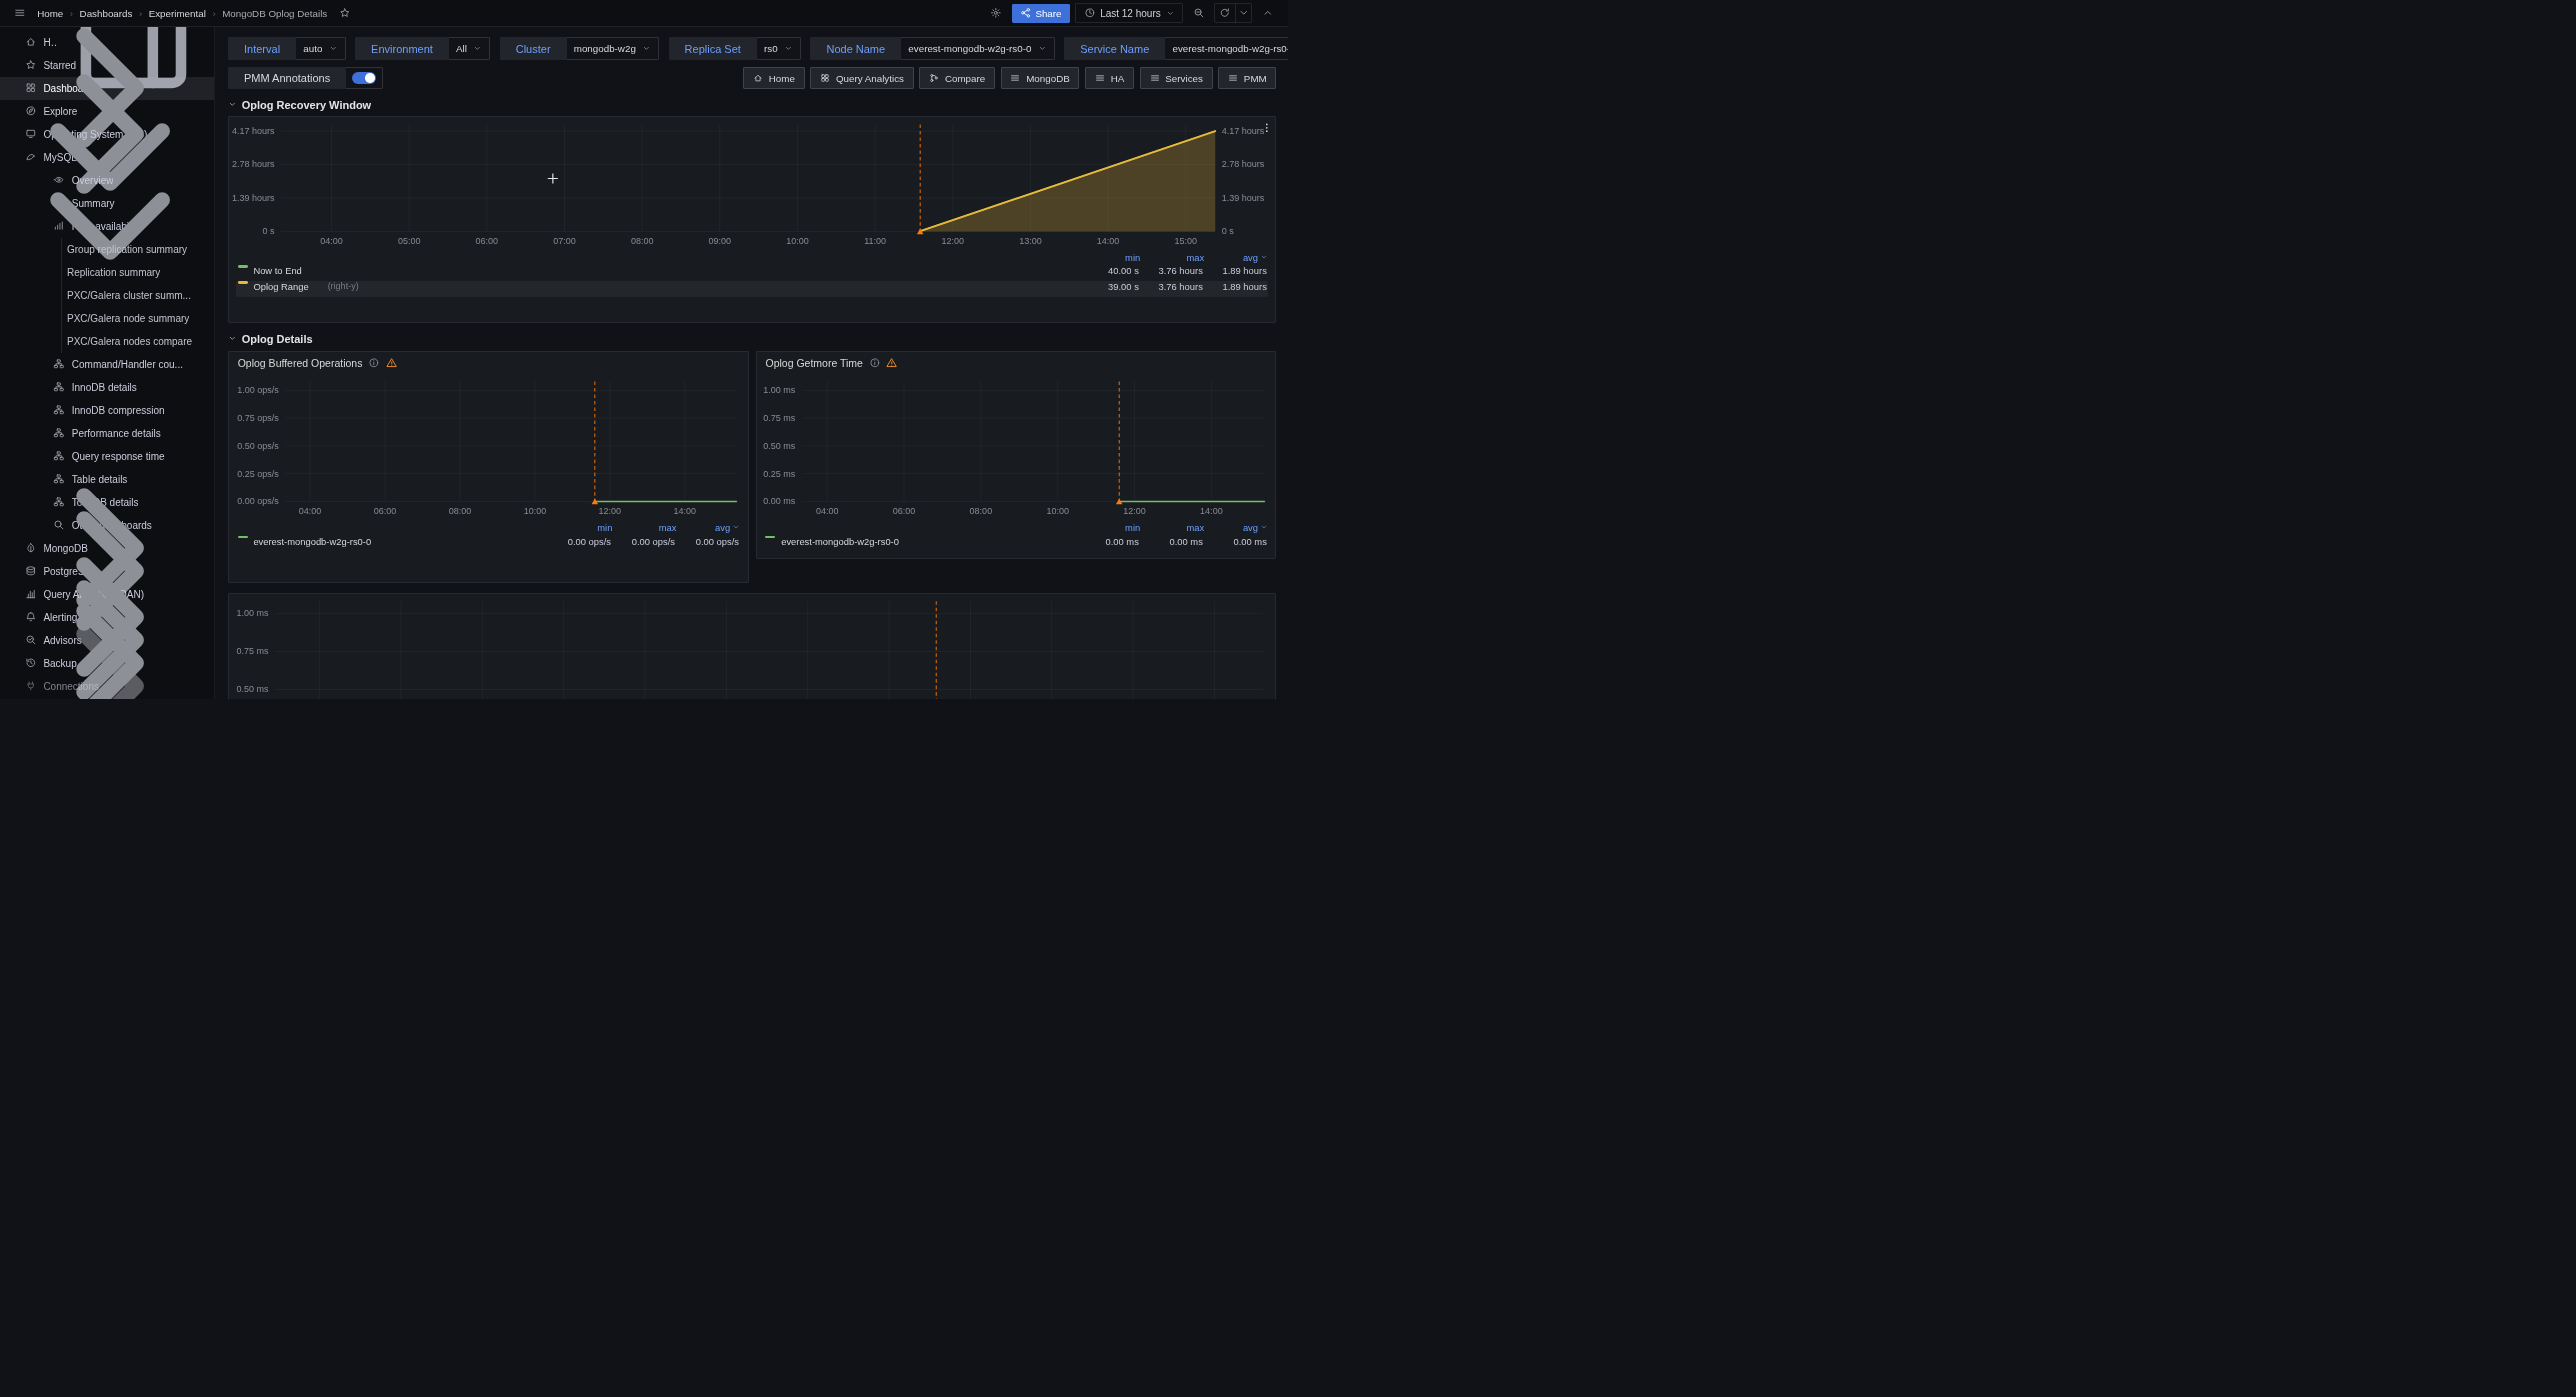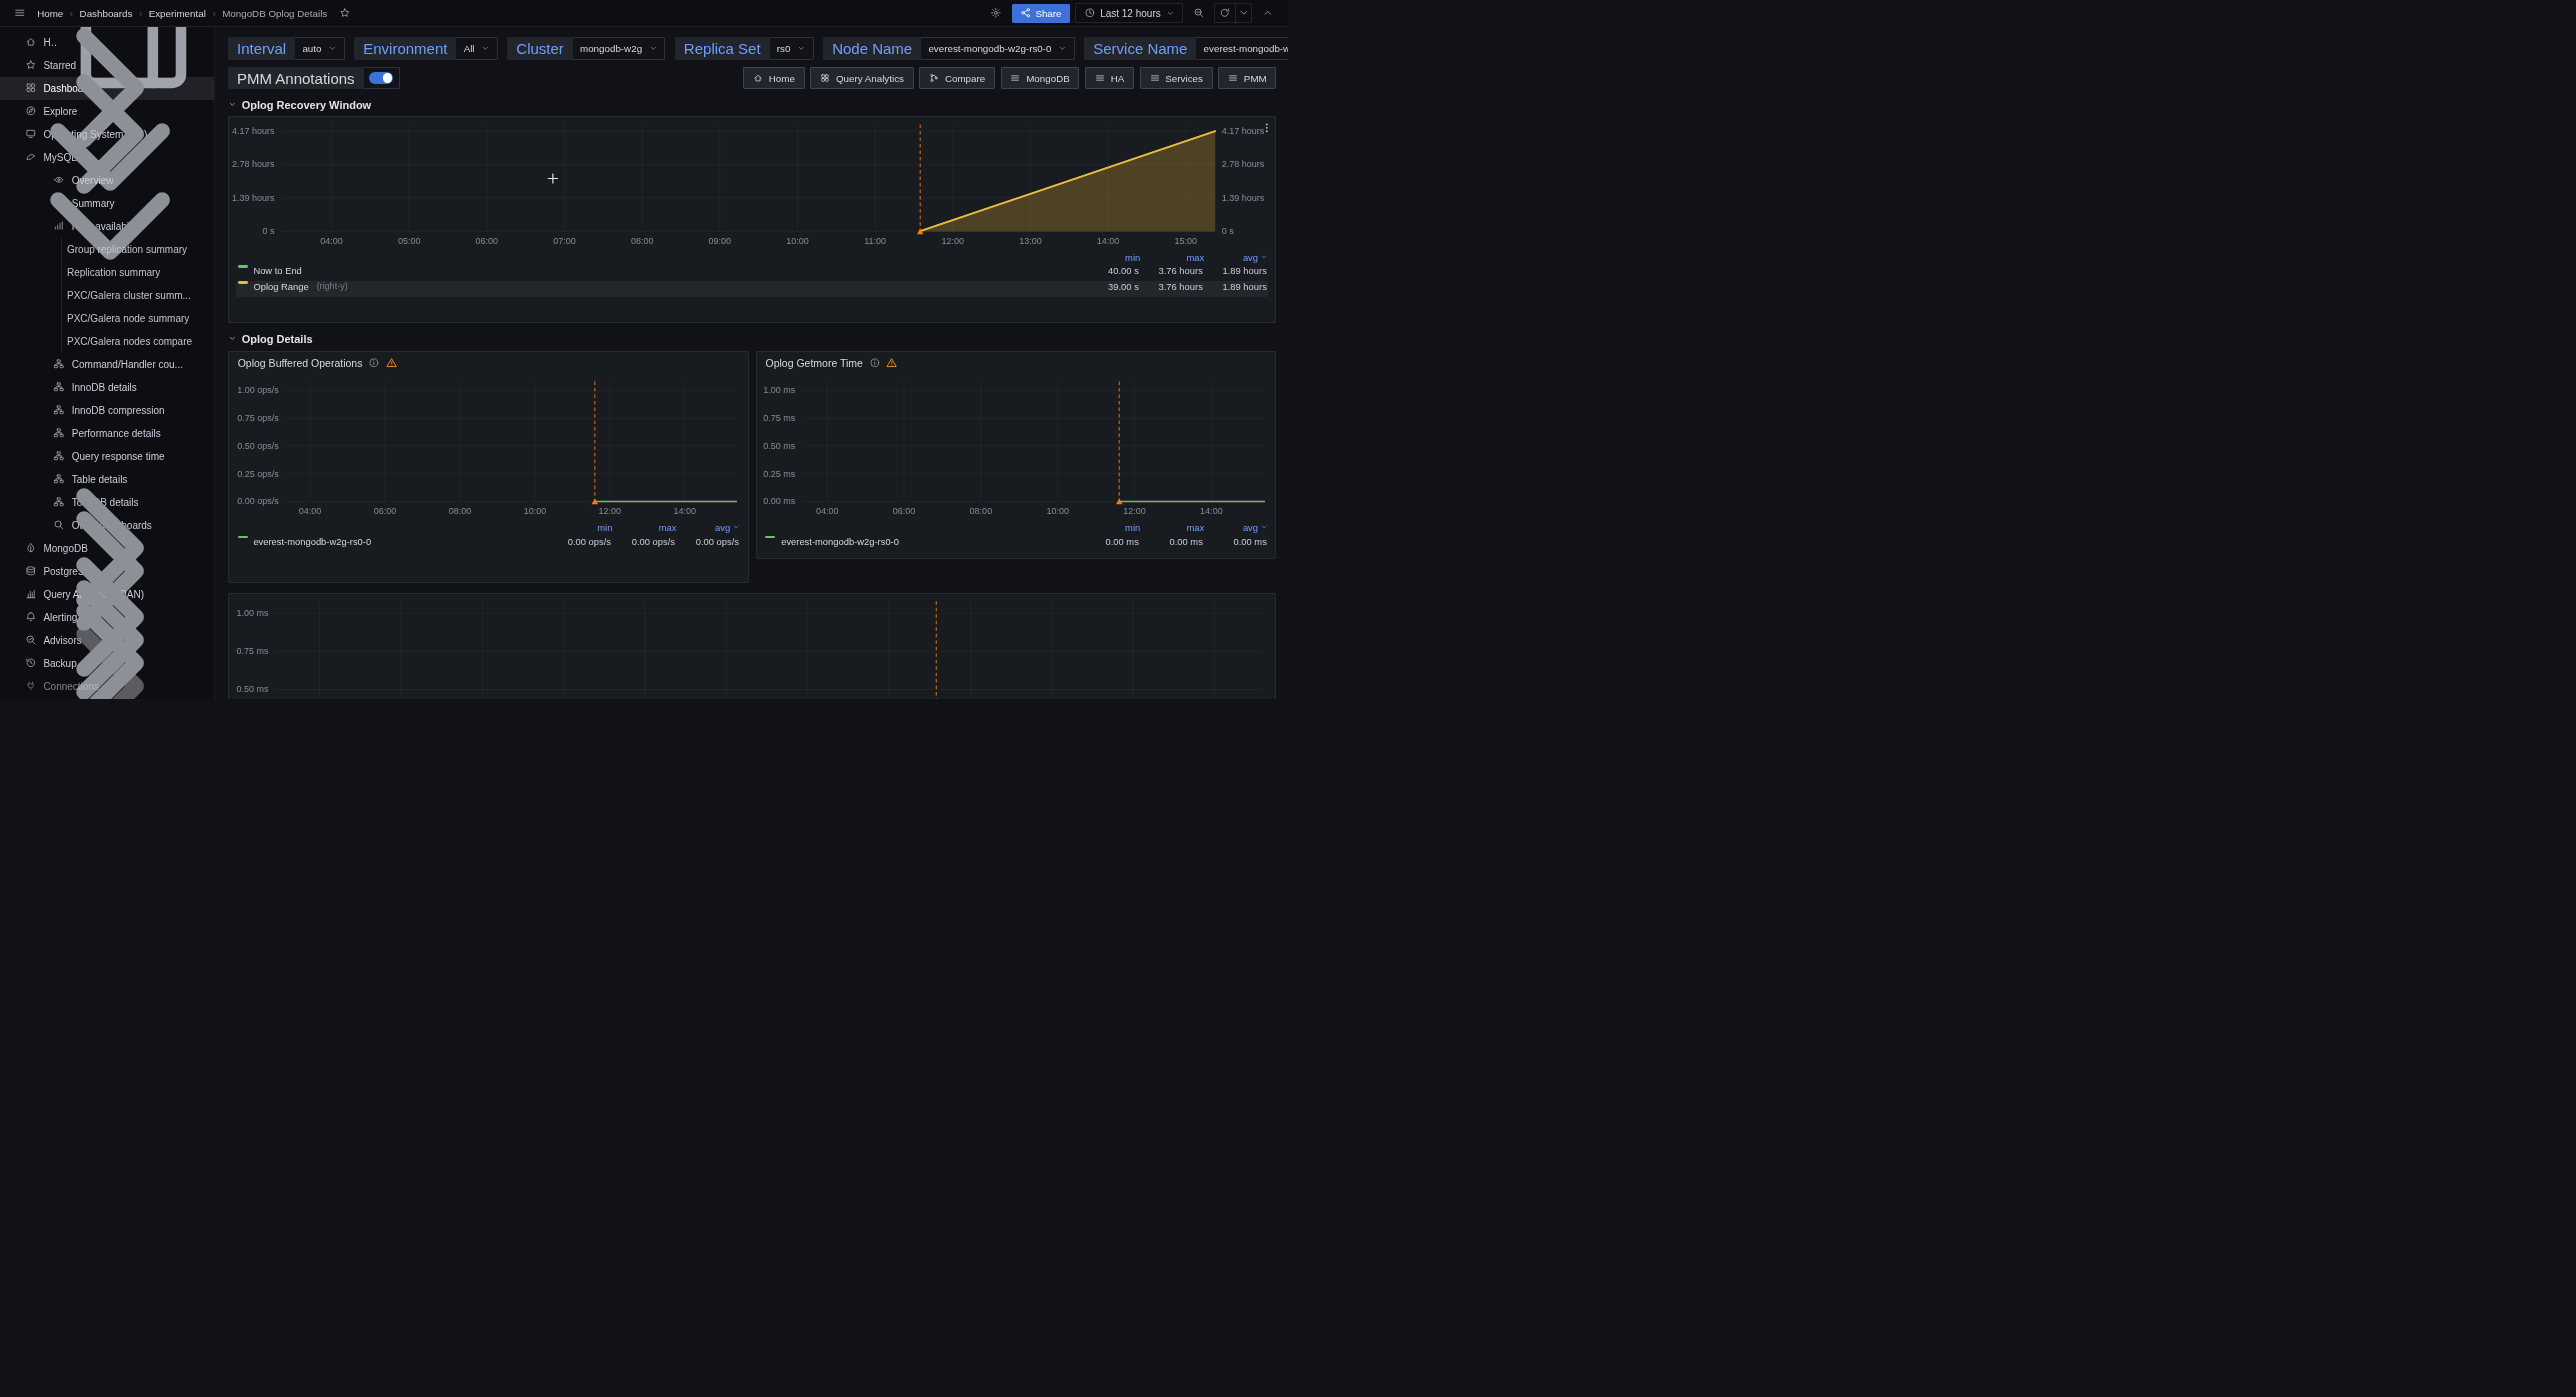--- a/index.html
+++ b/index.html
@@ -40,21 +40,21 @@
 .nav-icon{width:11.6px;height:11.6px;color:#9da0a8;flex:0 0 11.6px}
 .nav-item.lvl1{padding-left:53px}
 .nav-item.lvl2{padding-left:67px;color:#c2c3cd}
 .nav-item.lvl2::before{content:"";position:absolute;left:61px;top:0;bottom:0;width:0.7px;background:rgba(204,204,220,.12)}
 .nav-label{overflow:hidden;text-overflow:ellipsis}
 .nav-trailing{margin-left:auto;margin-right:10px;color:#9da0a8}
 .nav-trailing svg{width:11.6px;height:11.6px}
 
 .filters-row{display:flex;gap:9.4px;flex-wrap:nowrap}
 .var{display:flex;height:23px}
-.var-label{display:flex;align-items:center;padding:0 9px;background:#22252b;color:#6e9fff;font-size:15px;border-radius:1.4px 0 0 1.4px;white-space:nowrap}
+.var-label{display:flex;align-items:center;padding:0 16px;background:#22252b;color:#6e9fff;font-size:11px;border-radius:1.4px 0 0 1.4px;white-space:nowrap}
 .var-label.white{color:#d8d9da}
 .var-value{display:flex;align-items:center;gap:6.5px;padding:0 7.2px;background:#121318;border:0.7px solid rgba(204,204,220,.16);border-left:none;border-radius:0 1.4px 1.4px 0;color:#d8d9da;font-size:9.8px;cursor:pointer;white-space:nowrap}
 .var-caret{color:#9da0a8}
 .var-caret svg{width:8.7px;height:8.7px}
 
 .links-row{display:flex;align-items:center;justify-content:space-between;margin-top:7.2px}
 .annotations{display:flex;height:22px}
 .annotations .var-value{padding:0 5.8px}
 .switch{width:24px;height:12.3px;background:#3d71d9;border-radius:6.5px;position:relative}
 .switch .knob{position:absolute;top:1.4px;right:1.4px;width:9.4px;height:9.4px;background:#fff;border-radius:50%}
@@ -77,21 +77,21 @@
 .panel-grid{display:grid;grid-template-columns:1fr 1fr;gap:7.2px}
 
 .legend{padding:0 7.2px 4.3px;font-size:9.4px}
 .legend-head{display:flex;justify-content:flex-end;align-items:center;height:16px;color:#6e9fff}
 .legend-col{width:64px;display:flex;justify-content:flex-end;align-items:center;gap:2.2px;cursor:pointer}
 .legend-col svg{width:8px;height:8px}
 .legend-row{display:flex;align-items:flex-start;height:16px;padding:0 1.4px;border-radius:1.4px}
 .legend-row.highlighted{background:#24262c}
 .swatch{width:10px;height:2.2px;border-radius:1.4px;margin-right:5.8px;flex:0 0 10px}
 .series-name{color:#d8d9da;cursor:pointer}
-.series-note{color:rgba(204,204,220,.5);margin-left:8px;font-size:9px}
+.series-note{color:rgba(204,204,220,.5);margin-left:19px;font-size:9px}
 .flex-sp{flex:1}
 .legend-val{width:64px;text-align:right;color:#ccccdc}
 .compact .legend-head{height:17.3px}
 .compact .legend-row{height:17.3px}
 </style>
 </head>
 <body>
 
 <div class="app">
 

